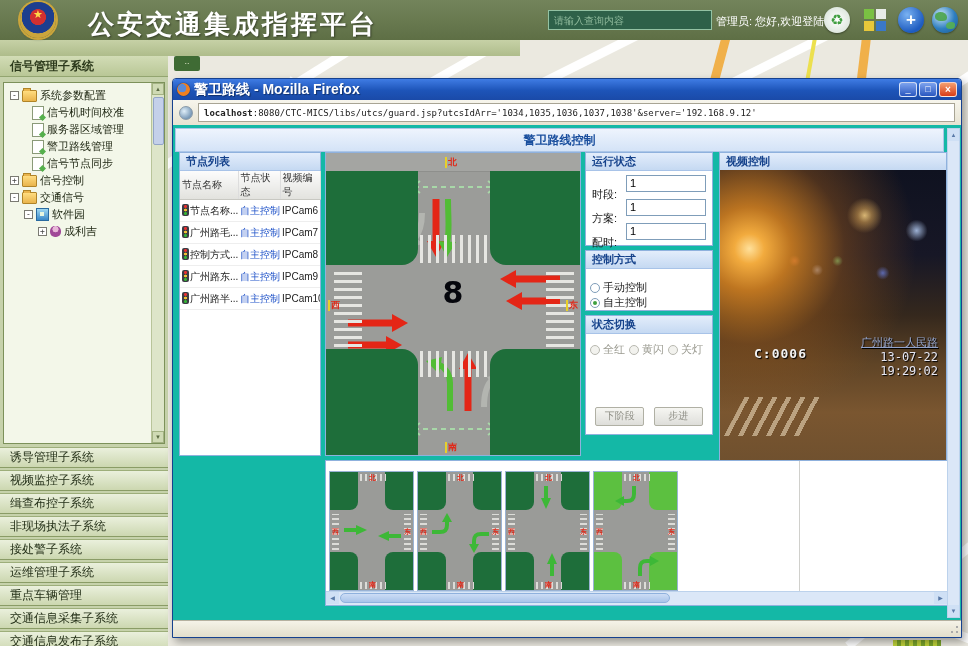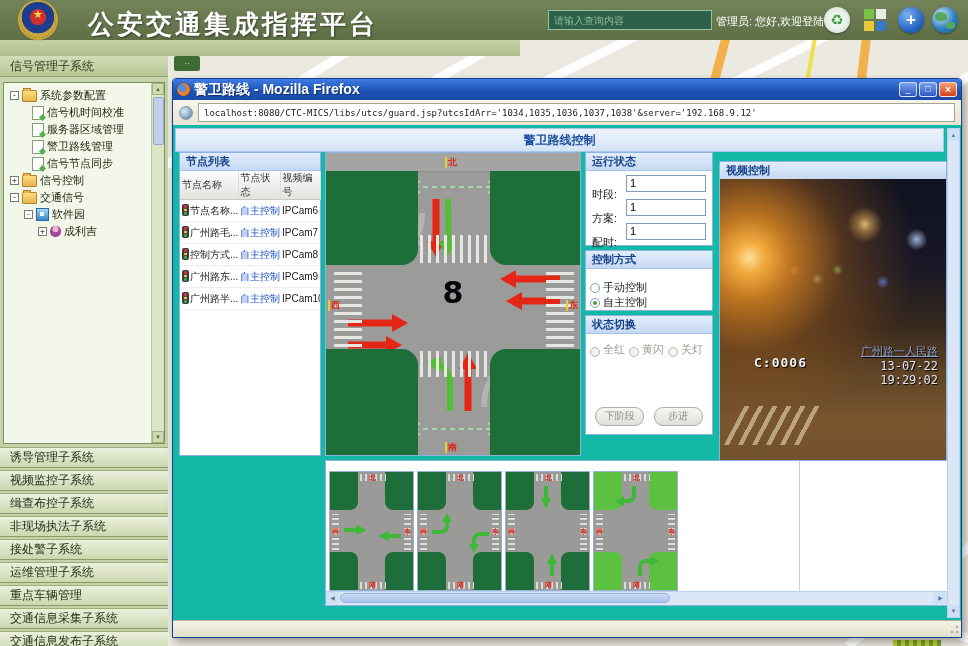--- a/index.html
+++ b/index.html
@@ -28,21 +28,21 @@
   .hicon.globe{left:932px;background:radial-gradient(circle at 35% 32%,#cfe9fa,#2e7ec0 55%,#1a5a92);box-shadow:0 1px 2px rgba(0,0,0,.4);overflow:hidden;}
   .hicon.globe::after{content:"";position:absolute;left:3px;top:5px;width:12px;height:9px;background:#4aa348;border-radius:50% 60% 40% 50%;opacity:.9;}
   .hicon.globe::before{content:"";position:absolute;right:3px;bottom:4px;width:9px;height:7px;background:#57b050;border-radius:60% 40% 50% 50%;opacity:.9;}
   .substrip{position:absolute;left:0;top:40px;width:520px;height:16px;background:linear-gradient(#c6d1a6,#aebc8b);z-index:3;}
   
   .map{position:absolute;left:168px;top:40px;width:800px;height:606px;background:#ebe9e0;z-index:1;}
   .map-box{position:absolute;left:6px;top:16px;width:26px;height:15px;background:#3f6b34;color:#dfe8c8;font-size:9px;line-height:11px;text-align:center;border-radius:2px;z-index:2;}
   .map-stripe{position:absolute;left:725px;top:600px;width:48px;height:6px;background:repeating-linear-gradient(90deg,#bed23a 0 4px,#79a32a 4px 8px);}
   
   .sidebar{position:absolute;left:0;top:56px;width:168px;height:590px;background:#c6d2ab;z-index:4;}
-  .sidebar-title{height:20px;line-height:20px;padding-left:10px;font-size:12px;font-weight:normal;color:#2c3a1c;
+  .sidebar-title{height:20px;line-height:20px;padding-left:10px;font-size:12px;font-weight:bold;color:#2c3a1c;
                  background:linear-gradient(#d2dcb6,#b9c796);border-bottom:1px solid #93a570;}
   .tree{position:absolute;left:3px;right:3px;top:26px;height:360px;background:#f3f7e9;border:1px solid #7c915a;overflow:hidden;}
   .tree-row{position:relative;height:17px;line-height:17px;font-size:11px;color:#1c2410;white-space:nowrap;display:flex;align-items:center;cursor:pointer;}
   .tree-row .lbl{margin-left:3px;}
   .exp{display:inline-block;width:9px;height:9px;box-sizing:border-box;border:1px solid #7a7a72;background:#fff;
        font:8px/7px "DejaVu Sans Mono",monospace;text-align:center;color:#444;margin-right:3px;flex:none;}
   .ico{display:inline-block;flex:none;}
   .folder{width:13px;height:10px;background:linear-gradient(#ffdd80,#e9b44c);border:1px solid #b08428;border-radius:1px;position:relative;}
   .folder::before{content:"";position:absolute;left:0;top:-3px;width:6px;height:2px;background:#e9b44c;border:1px solid #b08428;border-bottom:none;}
   .doc{width:10px;height:12px;background:#fff;border:1px solid #8a9a78;position:relative;}
@@ -64,21 +64,21 @@
   .ff-icon{width:13px;height:13px;border-radius:50%;background:radial-gradient(circle at 40% 40%,#5a8ad8 0 35%,#f08020 40%);flex:none;margin-right:4px;box-shadow:0 0 1px #000;}
   .win-title{color:#fff;font-size:14px;font-weight:bold;flex:1;white-space:nowrap;overflow:hidden;text-shadow:1px 1px 1px rgba(0,0,0,.4);}
   .win-btn{width:18px;height:15px;margin-left:2px;border:1px solid rgba(255,255,255,.75);border-radius:3px;flex:none;
            color:#fff;font-size:9px;line-height:13px;text-align:center;cursor:pointer;box-sizing:border-box;}
   .win-btn.min,.win-btn.max{background:linear-gradient(#7da3ee,#2a57c0);}
   .win-btn.close{background:linear-gradient(#f4a070,#d83c18);font-size:10px;font-weight:bold;}
   .urlbar{height:25px;background:linear-gradient(#f7f5ec,#e7e3d2);border-bottom:1px solid #b5b1a0;display:flex;align-items:center;padding:0 6px;}
   .globe-sm{width:12px;height:12px;border-radius:50%;background:radial-gradient(circle at 35% 35%,#dfeef8,#7a9ab8 70%);border:1px solid #8a9aa8;flex:none;margin-right:5px;}
   .url-field{flex:1;height:17px;background:#fff;border:1px solid #a8a494;display:flex;align-items:center;padding:0 5px;
              font:9px "DejaVu Sans Mono",monospace;color:#222;white-space:nowrap;overflow:hidden;}
-  .url-field b{font-weight:normal;}
+  .url-field b{font-weight:bold;}
   .content{position:absolute;left:0;right:0;top:46px;bottom:16px;background:#14b8a6;overflow:hidden;}
   .page-title-bar{position:absolute;left:2px;top:3px;right:17px;height:22px;background:linear-gradient(#eef4fd,#d4e3f7);
                   border:1px solid #abc6e8;text-align:center;line-height:22px;font-size:12px;font-weight:bold;color:#1a4f9e;}
   .panel{position:absolute;background:#fff;border:1px solid #8fb1dd;box-sizing:border-box;}
   .panel-h{height:17px;background:linear-gradient(#e3edfb,#c5d9f2);border-bottom:1px solid #a8c3e8;
            font-size:11px;font-weight:bold;color:#15428b;line-height:17px;padding-left:6px;}
   
   .node-table{width:100%;border-collapse:collapse;font-size:10px;table-layout:fixed;}
   .node-table th{height:17px;background:linear-gradient(#fcfcfc,#e2e2de);border-bottom:1px solid #c8c8c2;border-right:1px solid #ddd;
                  font-weight:normal;color:#333;text-align:left;padding:0 2px;overflow:hidden;}
@@ -103,22 +103,22 @@
   .dir::after{content:"";position:absolute;left:-3px;top:-1px;bottom:-1px;width:2px;background:#e8d02a;}
   
   .rs-row{display:flex;align-items:center;height:24px;padding:0 6px;}
   .rs-row .lb{font-size:11px;color:#222;width:34px;flex:none;margin-top:23px;}
   .rs-input{flex:1;height:15px;border:1px solid #7f9db9;font-size:11px;padding:0 3px;min-width:0;}
   .opt{display:flex;align-items:center;height:15px;font-size:11px;color:#222;gap:3px;padding-left:4px;cursor:pointer;}
   .radio{width:10px;height:10px;border-radius:50%;border:1px solid #7f9db9;background:#fff;box-sizing:border-box;flex:none;}
   .radio.checked{position:relative;}
   .radio.checked::after{content:"";position:absolute;left:2px;top:2px;width:4px;height:4px;border-radius:50%;background:#3fa03f;}
   .radio.disabled{border-color:#b8b8b0;background:#f2f2ee;}
-  .opt.disabled{color:#9a9a90;align-items:flex-end;}
-  .gray-btn{width:47px;height:17px;background:linear-gradient(#f6f6f2,#dededa);border:1px solid #b0b0a4;border-radius:9px;
+  .opt.disabled{color:#9a9a90;}
+  .gray-btn{width:47px;height:17px;background:linear-gradient(#f6f6f2,#dededa);border:1px solid #b0b0a4;border-radius:2px;
             font-size:10px;color:#8f8f86;text-align:center;line-height:15px;cursor:pointer;}
   
   .video{position:absolute;left:0;right:0;top:17px;bottom:28px;background:
      radial-gradient(circle at 13% 26%, #ffe09a 0%, #f2ab3e 5%, rgba(216,132,32,.85) 14%, rgba(150,86,26,.45) 32%, rgba(30,22,18,0) 56%),
      radial-gradient(circle at 64% 15%, rgba(255,232,160,.95) 0%, rgba(255,210,120,.5) 2.4%, transparent 6%),
      radial-gradient(circle at 87% 20%, rgba(190,215,255,.8) 0%, transparent 3.5%),
      radial-gradient(circle at 43% 33%, rgba(160,190,255,.8) 0%, transparent 2.4%),
      radial-gradient(circle at 52% 30%, rgba(120,255,160,.7) 0%, transparent 2.2%),
      radial-gradient(circle at 72% 34%, rgba(90,130,255,.8) 0%, transparent 2.6%),
      radial-gradient(circle at 33% 30%, rgba(255,120,120,.7) 0%, transparent 2.2%),
@@ -433,21 +433,21 @@
             <span class="radio disabled"></span>
             <span>关灯</span>
           </div>
         </div>
         <div style="position:absolute;left:0;right:0;bottom:8px;display:flex;justify-content:space-evenly;">
           <div class="gray-btn">下阶段</div>
           <div class="gray-btn">步进</div>
         </div>
       </div>
 
-      <div class="panel" style="left:546px;top:36px;width:228px;height:350px;">
+      <div class="panel" style="left:546px;top:27px;width:228px;height:350px;">
         <div class="panel-h">视频控制</div>
         <div class="video">
           <div class="zebra"></div>
           <div class="cam-id">C:0006</div>
           <div class="cam-meta">
             <div class="loc">广州路一人民路</div>
             <div class="dt">13-07-22</div>
             <div class="dt">19:29:02</div>
           </div>
         </div>

